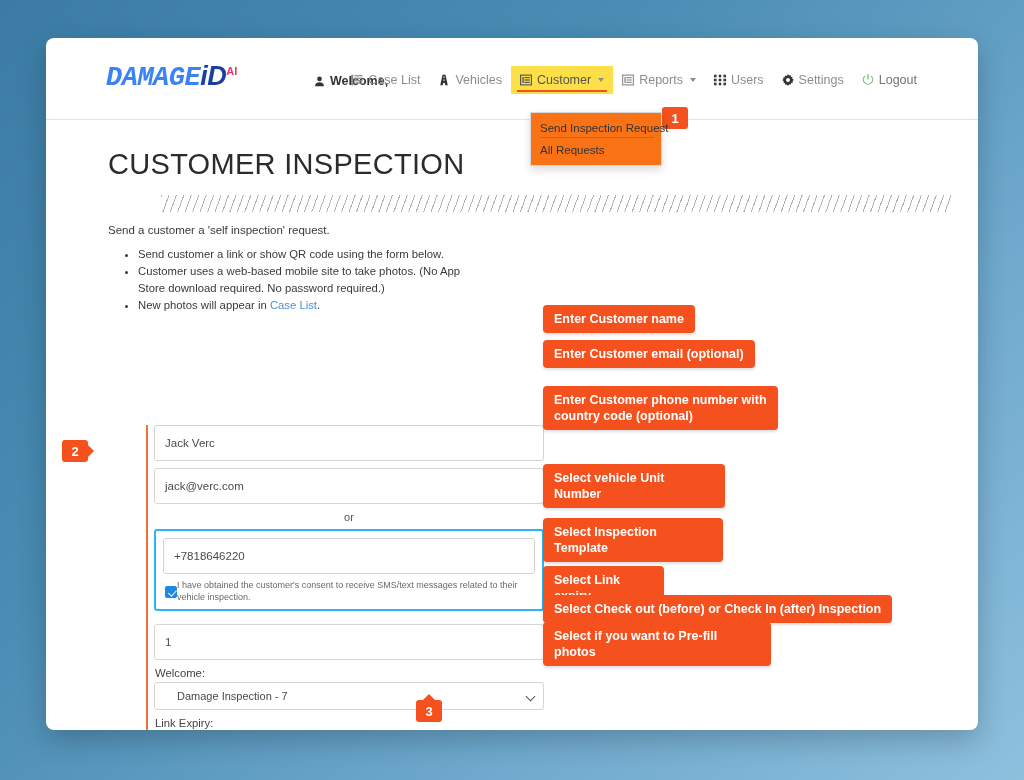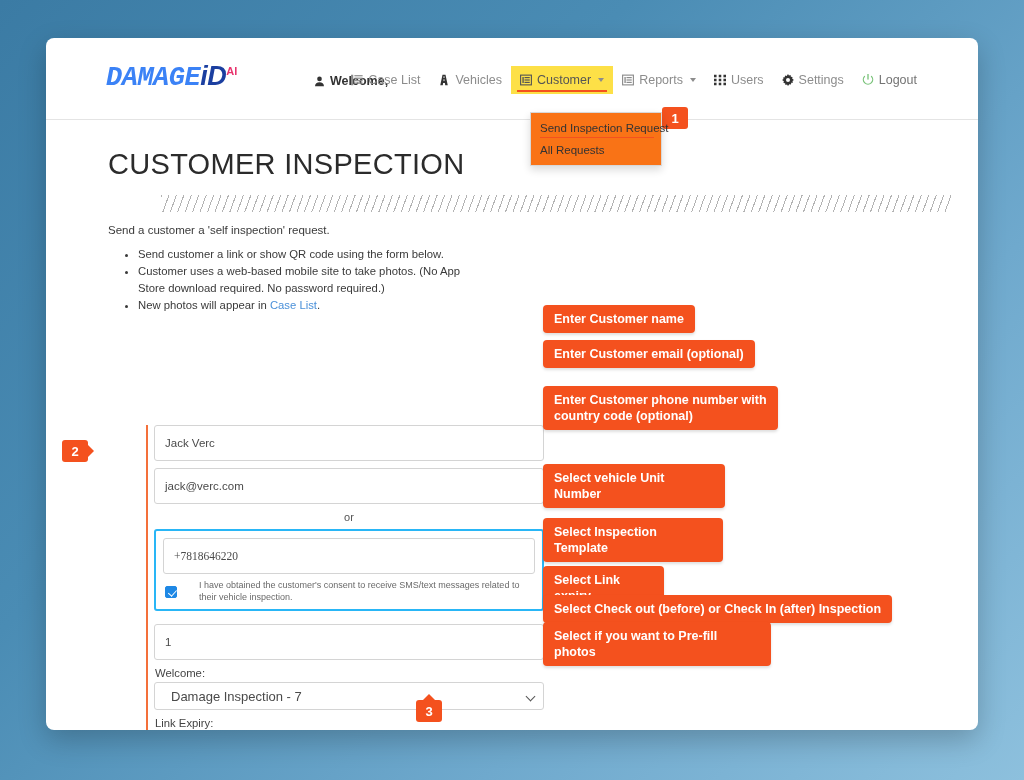--- a/index.html
+++ b/index.html
@@ -156,23 +156,23 @@
     text-align: center; font-size: 11px; color: #555;
     margin: 1px 0 6px 0; font-weight: normal;
   }
   #phone-group {
     border: 2px solid #29b6f6;
     border-radius: 3px;
     padding: 7px 7px 4px 7px;
     margin-bottom: 13px;
     background: #fff;
   }
-  #phone-group .fld { margin-bottom: 5px; font-family: Liberation Serif, serif; }
+  #phone-group .fld { margin-bottom: 5px; }
   #consent-row {
-    display: flex; align-items: flex-start; gap: 22px;
+    display: flex; align-items: flex-start; gap: 0;
     padding: 0 2px 2px 2px;
   }
   .cbx {
     width: 12px; height: 12px; flex: 0 0 12px;
     border: 1px solid #b5b5b5; border-radius: 2px;
     background: #fff; margin-top: 7px;
   }
   .cbx.checked {
     background: #1e88e5; border-color: #1e88e5;
     position: relative;
@@ -182,22 +182,22 @@
     left: 3.5px; top: 1px; width: 3.5px; height: 7px;
     border: solid #fff; border-width: 0 1.8px 1.8px 0;
     transform: rotate(42deg);
   }
   #consent-text { font-size: 9px; color: #6a6a6a; line-height: 1.35; }
 
   .lbl { font-size: 11.3px; color: #444; margin: 3px 0 3px 1px; }
   .sel {
     width: 100%; height: 28px;
     border: 1px solid #d4d4d4; border-radius: 3px;
-    background: #fff; font-size: 13px; color: #4a4a4a;
-    padding: 0 22px 0 16px;
+    background: #fff; font-size: 11px; color: #4a4a4a;
+    padding: 0 22px 0 22px;
     display: flex; align-items: center;
     position: relative; margin-bottom: 7px;
   }
   .sel .chev {
     position: absolute; right: 9px; top: 10px;
     width: 7px; height: 7px;
     border: solid #555; border-width: 0 1.4px 1.4px 0;
     transform: rotate(45deg);
   }
 

